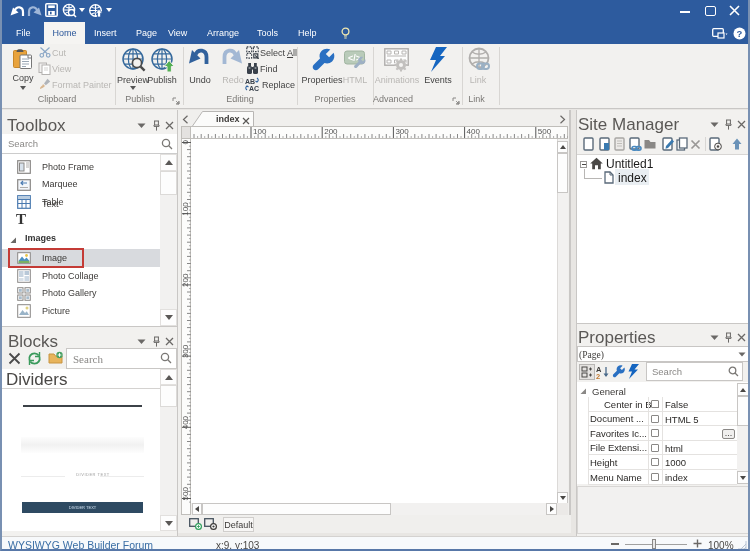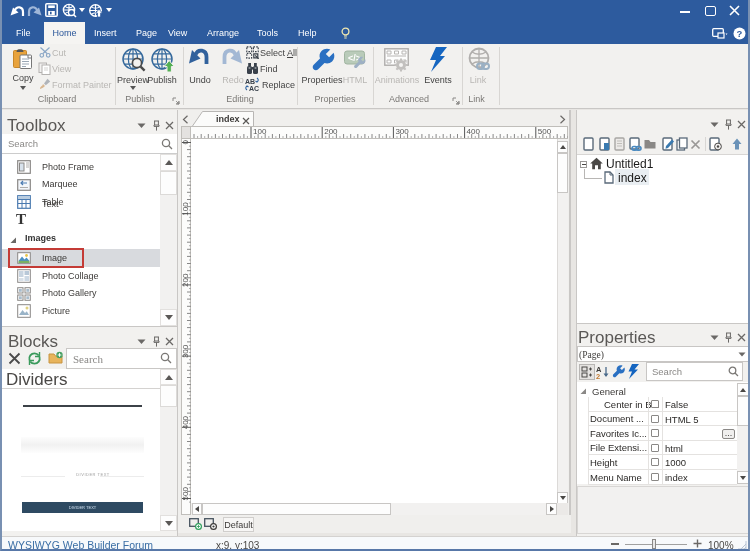--- a/index.html
+++ b/index.html
@@ -101,21 +101,21 @@
   <div class="gsep" style="left:115px"></div>
   <div class="gsep" style="left:183px"></div>
   <div class="gsep" style="left:297px"></div>
   <div class="gsep" style="left:373px"></div>
   <div class="gsep" style="left:462px"></div>
   <div class="gsep" style="left:499px"></div>
   <div class="glabel" style="left:22px;width:70px">Clipboard</div>
   <div class="glabel" style="left:106px;width:68px">Publish</div>
   <div class="glabel" style="left:200px;width:80px">Editing</div>
   <div class="glabel" style="left:300px;width:70px">Properties</div>
-  <div class="glabel" style="left:370px;width:78px">Advanced</div>
+  <div class="glabel" style="left:354px;width:78px">Advanced</div>
   <div class="glabel" style="left:458px;width:37px">Link</div>
 
   <svg class="abs" style="left:172px;top:53px" width="8" height="8" viewBox="0 0 8 8">
       <path d="M1 1 H4 M1 1 V4 M7 4 V7 H4 M7 7 L4.2 4.2 M7 7 l-2.6 -0.4 M7 7 l-0.4 -2.6" stroke="#8a8886" stroke-width="1" fill="none"></path>
     </svg>
   <svg class="abs" style="left:452px;top:53px" width="8" height="8" viewBox="0 0 8 8">
       <path d="M1 1 H4 M1 1 V4 M7 4 V7 H4 M7 7 L4.2 4.2 M7 7 l-2.6 -0.4 M7 7 l-0.4 -2.6" stroke="#8a8886" stroke-width="1" fill="none"></path>
     </svg>
 
   <svg class="abs" style="left:12px;top:4px" width="22" height="22" viewBox="0 0 22 22">
@@ -675,20 +675,21 @@
   <div class="abs" style="left:708px;top:3px;font-size:10px;color:#4a4846">100%</div>
   <svg class="abs" style="left:738px;top:4px" width="9" height="9" viewBox="0 0 9 9">
       <path d="M8 0 V8 H0 M8 3 L3 8 M8 6 L6 8" stroke="#b8c4d4" stroke-width="1" fill="none"></path>
     </svg>
 </div>
 
 <div class="abs" id="rightcol">
 
   <div class="abs" style="left:0;top:0;width:1px;height:426px;background:#c9c7c5"></div>
 
+  <div class="panel-title" style="left:2px;top:5px">Site Manager</div>
   <svg class="abs" style="left:134px;top:12px" width="9" height="6" viewBox="0 0 9 6">
       <path d="M0.5 0.5 L4.5 5 L8.5 0.5 Z" fill="#6a6866"></path>
     </svg>
   <svg class="abs" style="left:148px;top:9px" width="9" height="11" viewBox="0 0 9 11">
       <path d="M2 1 h5 M2.6 1 v4 M6.4 1 v4 M2 5 h5 l0 1.4 h-5 z M4.5 6.6 v4" stroke="#6a6866" fill="none" stroke-width="1"></path>
     </svg>
   <svg class="abs" style="left:161px;top:10px" width="9" height="9" viewBox="0 0 9 9">
       <path d="M1 1 L8 8 M8 1 L1 8" stroke="#6a6866" stroke-width="1.3"></path>
     </svg>
 

